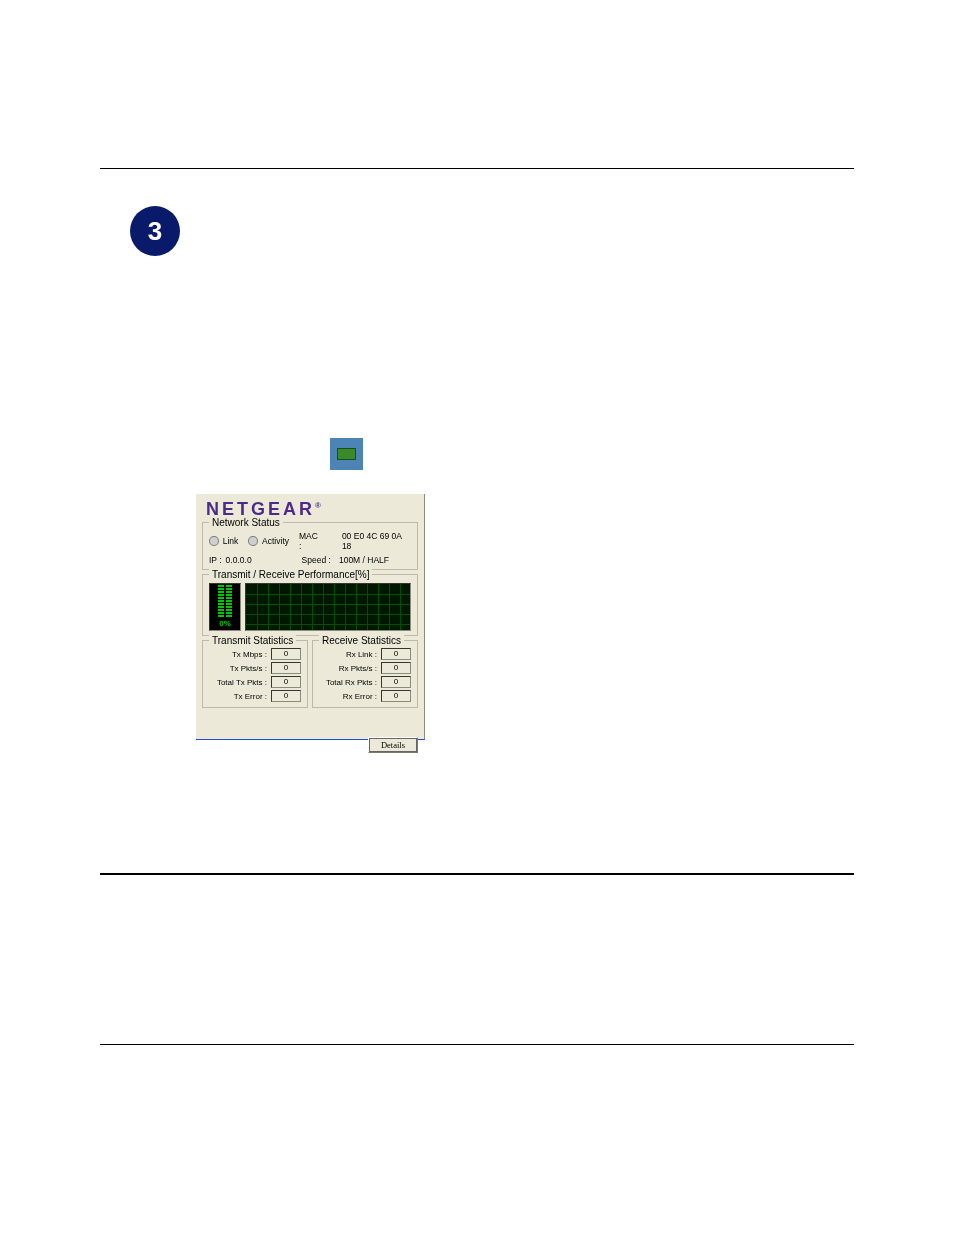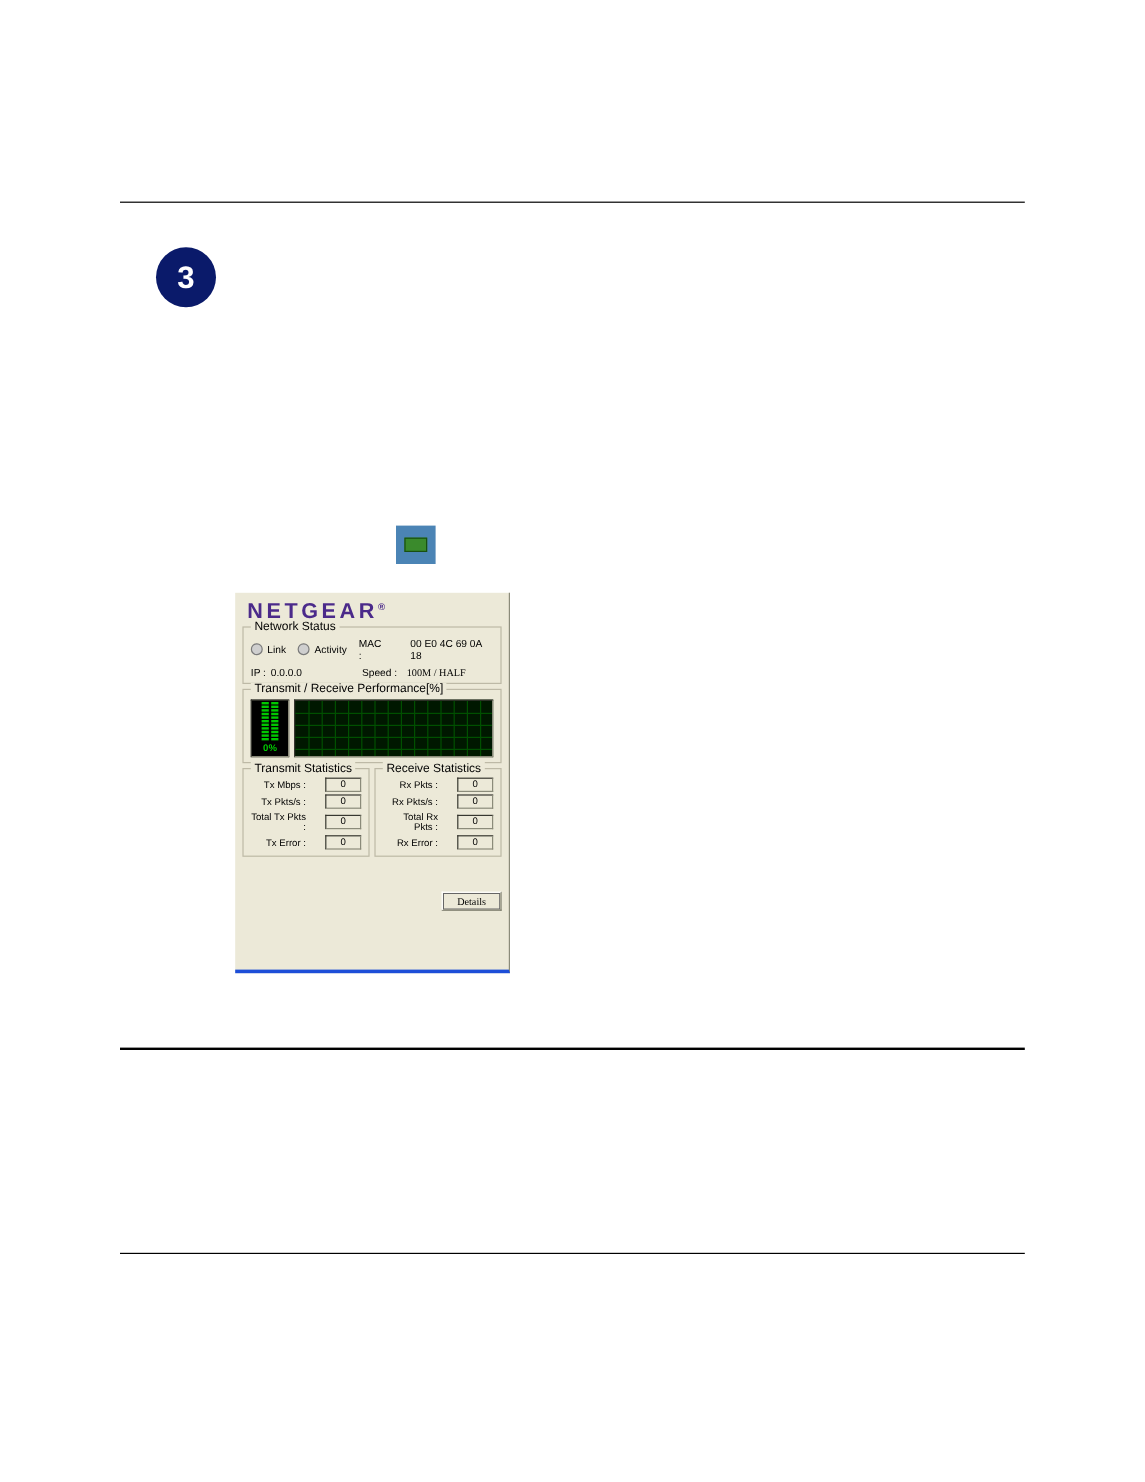--- a/index.html
+++ b/index.html
@@ -1,49 +1,49 @@
 <!DOCTYPE html>
 <html><head>
 <meta charset="utf-8">
 <style>
   * { box-sizing: border-box; margin: 0; padding: 0; }
   body { width: 954px; height: 1235px; background: #fff; font-family: Arial, Helvetica, sans-serif; color: #000; position: relative; }
   .page-header-rule { position: absolute; left: 100px; right: 100px; top: 168px; border-top: 1.2px solid #000; }
   .step-badge { position: absolute; left: 130px; top: 206px; width: 50px; height: 50px; background: #0a1a6a; border-radius: 50%; display: flex; align-items: center; justify-content: center; color: #fff; font: 700 26px/1 Arial; }
   .tray-icon { position: absolute; left: 330px; top: 438px; width: 33px; height: 32px; background: #4b84b5; display: flex; align-items: center; justify-content: center; }
   .tray-icon-inner { width: 19px; height: 12px; background: #3a8a2c; border: 1px solid #184f12; }
-  .panel { position: absolute; left: 196px; top: 494px; width: 229px; height: 317px; background: #ece9d8; border-right: 1px solid #8b8b7a; border-bottom: 3px solid #1d4ed8; font: 9px Tahoma, Arial; color: #000; }
+  .panel { position: absolute; left: 196px; top: 494px; width: 229px; height: 246px; background: #ece9d8; border-right: 1px solid #8b8b7a; border-bottom: 1px solid #1d4ed8; font: 9px Tahoma, Arial; color: #000; }
   .logo { font: 700 18px/1 Arial; letter-spacing: 3px; color: #4b2a8a; padding: 6px 8px 2px 10px; }
   .logo sup { font-size: 8px; vertical-align: super; letter-spacing: 0; }
   .group { border: 1px solid #bdb9a6; margin: 2px 6px 4px 6px; position: relative; padding: 6px 4px 4px 4px; }
   .group-title { position: absolute; top: -6px; left: 6px; background: #ece9d8; padding: 0 3px; font-size: 10px; }
   .ns-row { display: flex; align-items: center; gap: 4px; padding: 2px 2px; font-size: 8.5px; }
   .led { width: 10px; height: 10px; border-radius: 50%; background: #cfcfcf; border: 1px solid #7a7a7a; display: inline-block; }
   .ns-row .lbl { margin-right: 6px; }
   .ns-row .mac-l { }
   .ns-row .mac-v { margin-left: 16px; }
   .ns-row2 { display: flex; align-items: center; gap: 4px; padding: 2px 2px 0 2px; font-size: 8.5px; }
   .ns-row2 .ip-v { margin-left: 0; }
   .ns-row2 .spd-l { margin-left: 46px; }
-  .ns-row2 .spd-v { margin-left: 4px; font-family: Liberation Serif, serif; }
+  .ns-row2 .spd-v { margin-left: 4px; }
   .perf-body { display: flex; gap: 4px; padding: 2px 2px 0 2px; }
   .meter { width: 32px; height: 48px; background: #000; border: 1px inset #8b8b7a; display: flex; flex-direction: column; justify-content: flex-end; align-items: center; }
   .meter-bars { display: flex; gap: 2px; padding-bottom: 2px; }
   .meter-bar { width: 6px; display: flex; flex-direction: column-reverse; gap: 1px; }
   .seg { width: 6px; height: 2px; background: #00c800; }
   .meter-pct { color: #00c800; font: 700 8px Arial; line-height: 10px; padding-bottom: 1px; }
   .graph { flex: 1; height: 48px; background: #001800; border: 1px inset #8b8b7a; position: relative; overflow: hidden; }
   .graph .gridline-v { position: absolute; top: 0; bottom: 0; width: 1px; background: #005000; }
   .graph .gridline-h { position: absolute; left: 0; right: 0; height: 1px; background: #005000; }
   .radio-row { display: flex; align-items: center; gap: 8px; padding: 4px 4px 0 4px; font-size: 8.5px; }
   .radio { width: 9px; height: 9px; border-radius: 50%; border: 1px solid #6a6a6a; background: #fff; display: inline-flex; align-items: center; justify-content: center; }
   .radio .dot { width: 3px; height: 3px; border-radius: 50%; background: #000; }
   .stats-pair { display: flex; gap: 4px; margin: 0 6px 2px 6px; }
   .stats-pair .group { flex: 1; margin: 0; }
-  .stat-line { display: flex; align-items: center; justify-content: flex-end; gap: 16px; padding: 1px 2px; font-size: 8px; }
+  .stat-line { display: flex; align-items: center; justify-content: flex-end; gap: 4px; padding: 1px 2px; font-size: 8px; }
   .stat-line .slabel { flex: 1; text-align: right; }
   .stat-box { width: 30px; height: 12px; border: 1px inset #8b8b7a; background: #ece9d8; text-align: center; font-size: 8px; line-height: 10px; }
   .details-row { display: flex; justify-content: flex-end; padding: 2px 6px 4px 6px; margin-top: 27px; }
   .details-btn { width: 50px; height: 16px; border: 1px solid #7a7a6a; border-top-color: #fff; border-left-color: #fff; background: #ece9d8; font: 8.5px Tahoma; display: flex; align-items: center; justify-content: center; box-shadow: 0 0 0 1px #666 inset; }
   .page-bottom-rule1 { position: absolute; left: 100px; right: 100px; top: 873px; border-top: 2.5px solid #000; }
   .page-bottom-rule2 { position: absolute; left: 100px; right: 100px; top: 1044px; border-top: 1.2px solid #000; }
 </style>
 </head>
 <body>
 
@@ -156,21 +156,21 @@
           <div class="stat-line">
             <span class="slabel">Tx Error :</span>
             <span class="stat-box">0</span>
           </div>
         </div>
     </div>
     <div class="group">
       <span class="group-title">Receive Statistics</span>
       <div id="rx-stats-body">
           <div class="stat-line">
-            <span class="slabel">Rx Pkts :</span>
+            <span class="slabel">Rx Link :</span>
             <span class="stat-box">0</span>
           </div>
           <div class="stat-line">
             <span class="slabel">Rx Pkts/s :</span>
             <span class="stat-box">0</span>
           </div>
           <div class="stat-line">
             <span class="slabel">Total Rx Pkts :</span>
             <span class="stat-box">0</span>
           </div>

